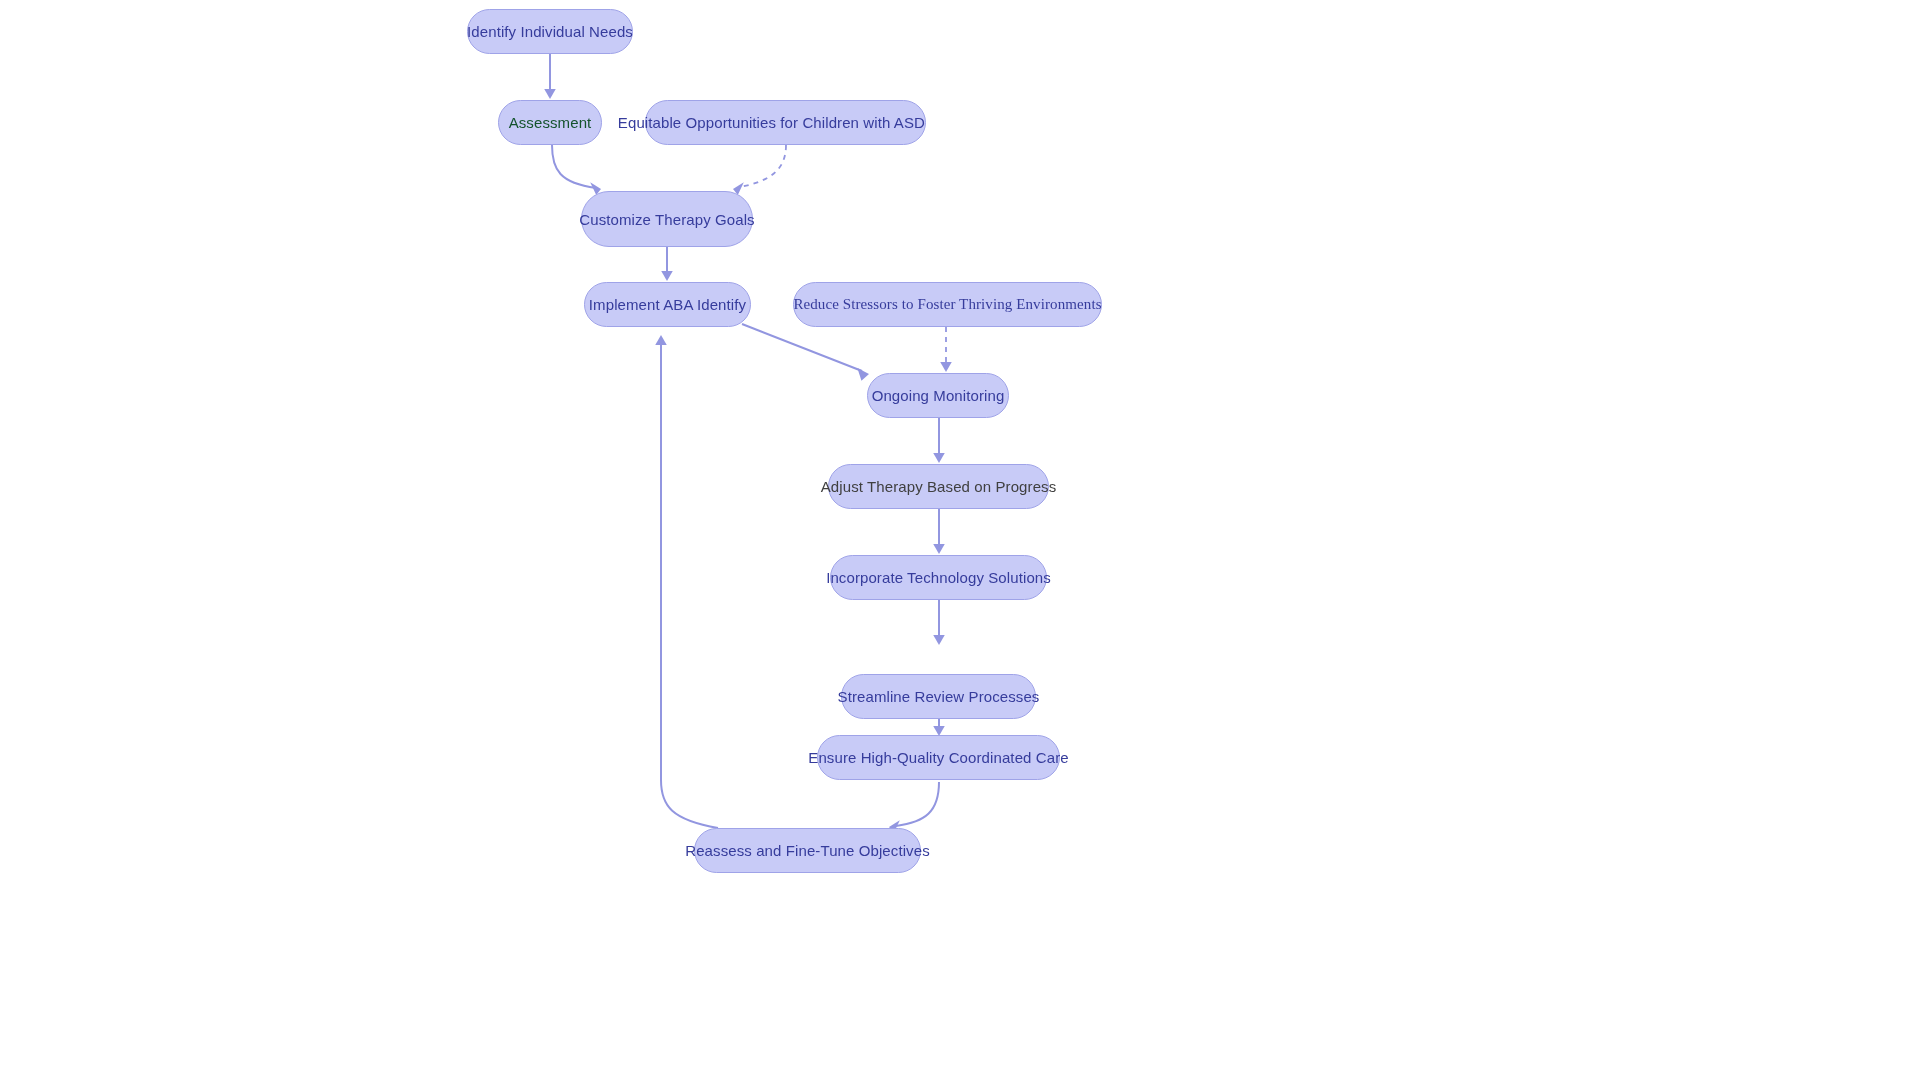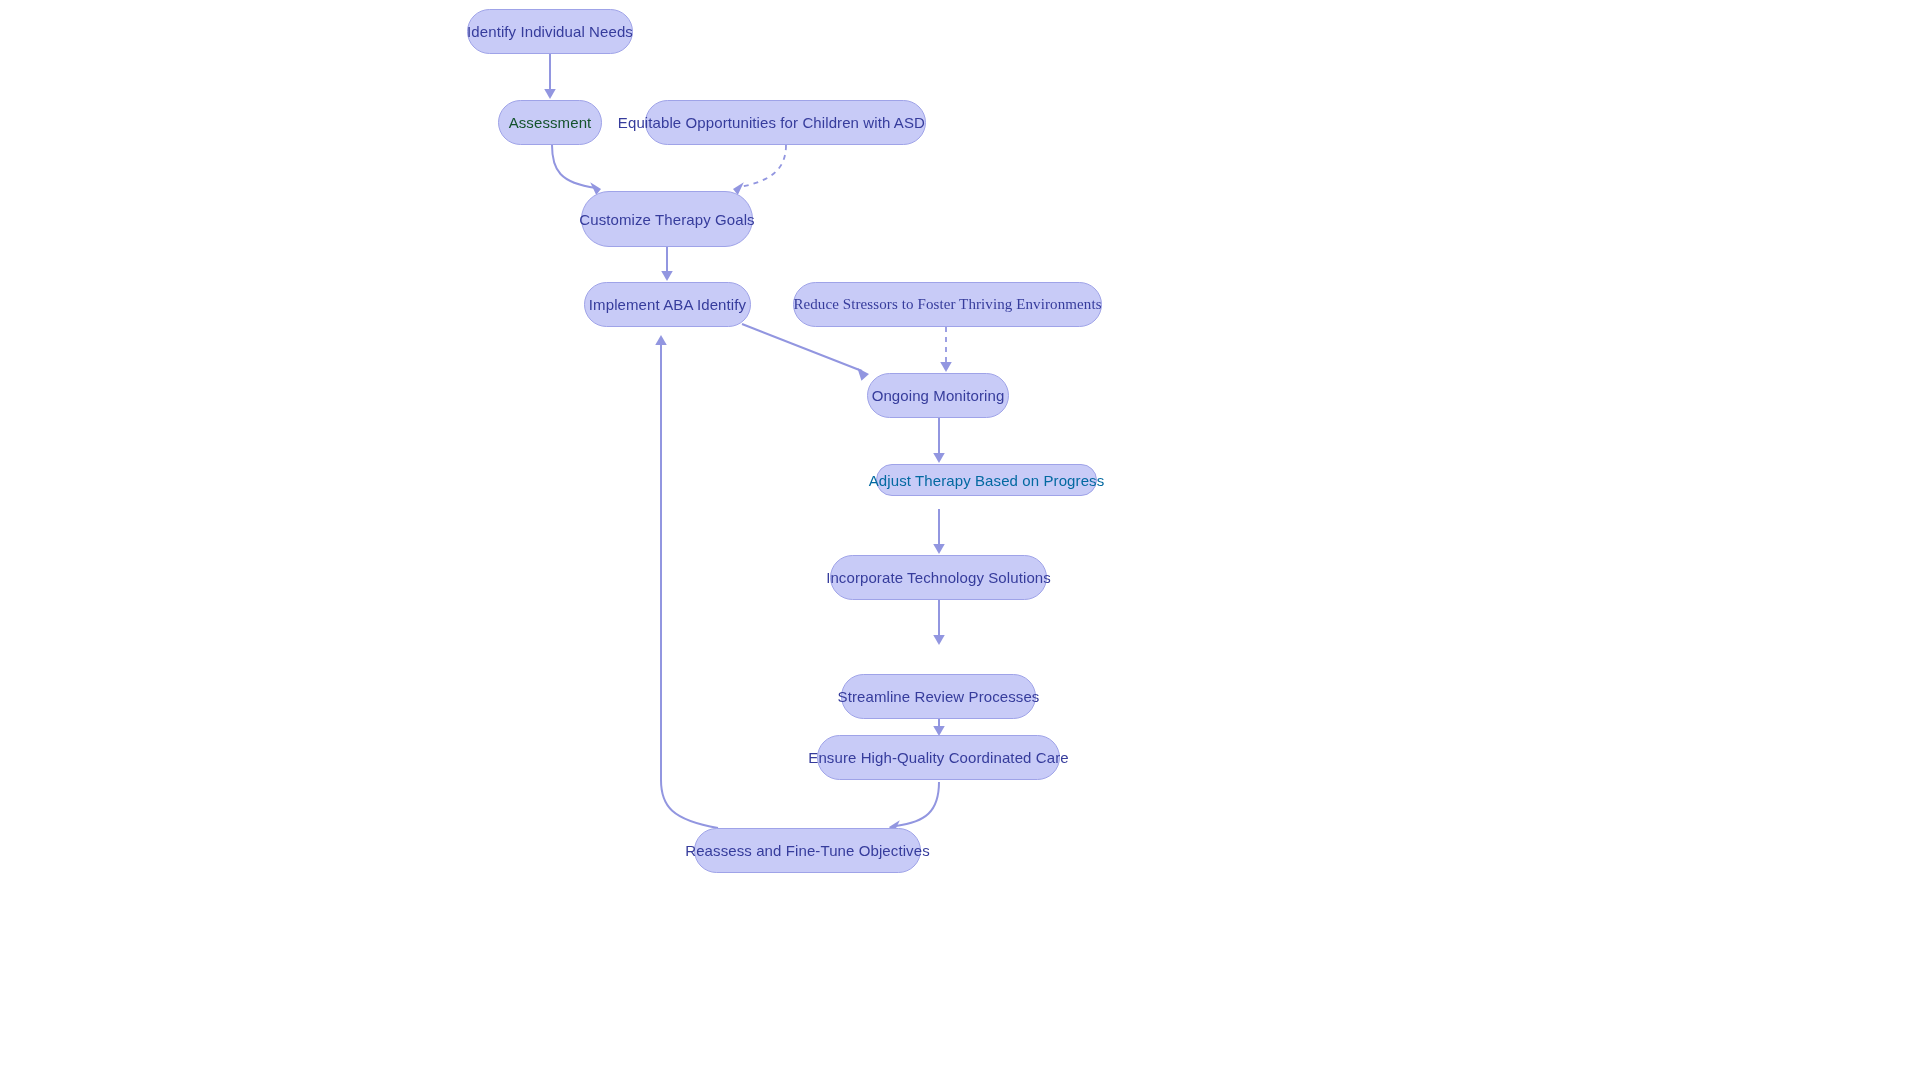--- a/index.html
+++ b/index.html
@@ -131,21 +131,21 @@
       </div>
       <div class="node" style="left: 584px; top: 282px; width: 167px; height: 45px; background: rgb(200, 203, 247); border-color: rgb(159, 163, 232); color: rgb(54, 60, 156);">
         <span class="node-label">Implement ABA Identify</span>
       </div>
       <div class="node" style="left: 793px; top: 282px; width: 309px; height: 45px; background: rgb(200, 203, 247); border-color: rgb(159, 163, 232); color: rgb(54, 60, 156); font-family: Liberation Serif, serif;">
         <span class="node-label">Reduce Stressors to Foster Thriving Environments</span>
       </div>
       <div class="node" style="left: 867px; top: 373px; width: 142px; height: 45px; background: rgb(200, 203, 247); border-color: rgb(159, 163, 232); color: rgb(54, 60, 156);">
         <span class="node-label">Ongoing Monitoring</span>
       </div>
-      <div class="node" style="left: 876px; top: 464px; width: 221px; height: 32px; background: rgb(200, 203, 247); border-color: rgb(159, 163, 232); color: #0369a1;">
+      <div class="node" style="left: 828px; top: 464px; width: 221px; height: 45px; background: rgb(200, 203, 247); border-color: rgb(159, 163, 232); color: #404040;">
         <span class="node-label">Adjust Therapy Based on Progress</span>
       </div>
       <div class="node" style="left: 830px; top: 555px; width: 217px; height: 45px; background: rgb(200, 203, 247); border-color: rgb(159, 163, 232); color: rgb(54, 60, 156);">
         <span class="node-label">Incorporate Technology Solutions</span>
       </div>
       <div class="node" style="left: 841px; top: 674px; width: 195px; height: 45px; background: rgb(200, 203, 247); border-color: rgb(159, 163, 232); color: rgb(54, 60, 156);">
         <span class="node-label">Streamline Review Processes</span>
       </div>
       <div class="node" style="left: 817px; top: 735px; width: 243px; height: 45px; background: rgb(200, 203, 247); border-color: rgb(159, 163, 232); color: rgb(54, 60, 156);">
         <span class="node-label">Ensure High-Quality Coordinated Care</span>

